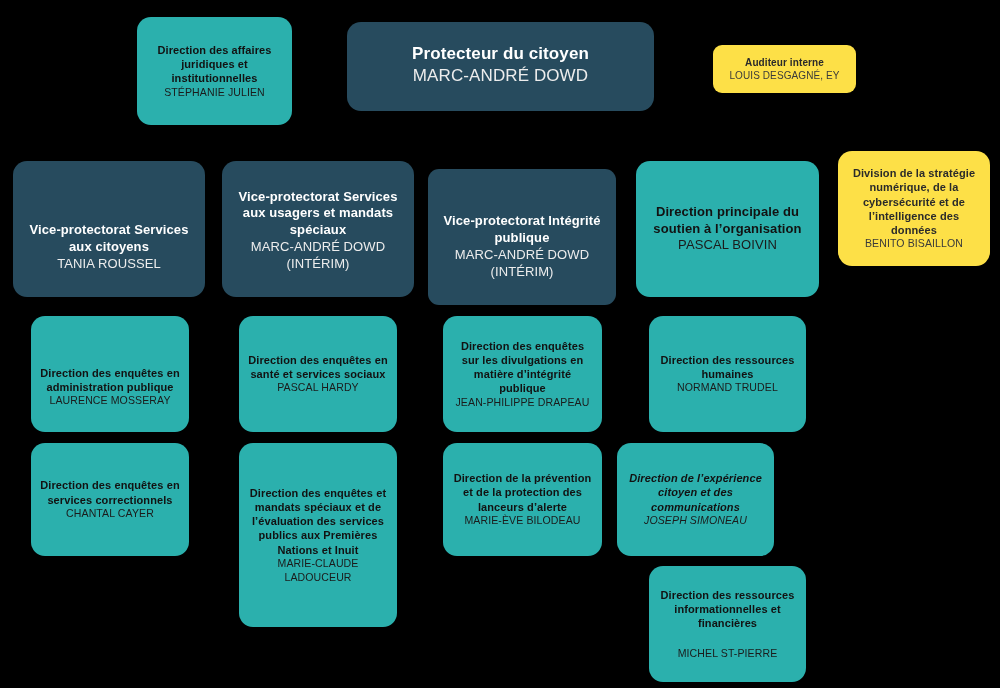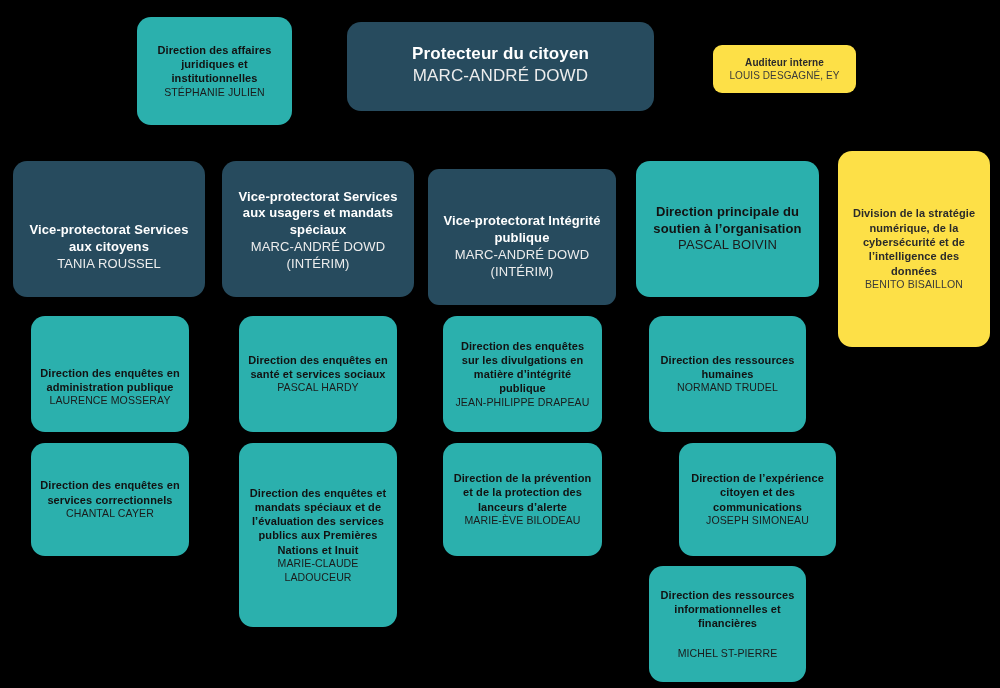--- a/index.html
+++ b/index.html
@@ -102,21 +102,21 @@
   <div class="node theme-navy fs-13" style="left:428px; top:169px; width:188px; height:136px;border-radius:11px;">
     <span class="title">Vice-protectorat Intégrité publique</span>
     <span class="person">MARC-ANDRÉ DOWD (INTÉRIM)</span>
   </div>
 
   <div class="node theme-teal fs-13" style="left:636px; top:161px; width:183px; height:136px;">
     <span class="title">Direction principale du soutien à l’organisation</span>
     <span class="person">PASCAL BOIVIN</span>
   </div>
 
-  <div class="node theme-grey fs-11" style="left:838px; top:151px; width:152px; height:196px;">
+  <div class="node theme-grey fs-11" style="left:838px; top:151px; width:152px; height:115px;">
     <span class="title">Division de la stratégie numérique, de la cybersécurité et de l’intelligence des données</span>
     <span class="person sz-down">BENITO BISAILLON</span>
   </div>
 
   <div class="node theme-teal fs-11" style="left:31px; top:316px; width:158px; height:116px;justify-content:flex-end;">
     <span class="title">Direction des enquêtes en administration publique</span>
     <span class="person sz-down">LAURENCE MOSSERAY</span>
   </div>
 
   <div class="node theme-teal fs-11" style="left:239px; top:316px; width:158px; height:116px;">
@@ -142,21 +142,21 @@
   <div class="node theme-teal fs-11" style="left:239px; top:443px; width:158px; height:184px;">
     <span class="title">Direction des enquêtes et mandats spéciaux et de l’évaluation des services publics aux Premières Nations et Inuit</span>
     <span class="person sz-down">MARIE-CLAUDE LADOUCEUR</span>
   </div>
 
   <div class="node theme-teal fs-11" style="left:443px; top:443px; width:159px; height:113px;">
     <span class="title">Direction de la prévention et de la protection des lanceurs d’alerte</span>
     <span class="person sz-down">MARIE-ÈVE BILODEAU</span>
   </div>
 
-  <div class="node theme-teal fs-11" style="left:679px; top:443px; width:157px; height:113px;">
+  <div class="node theme-teal fs-11" style="left:617px; top:443px; width:157px; height:113px;font-style:italic;">
     <span class="title">Direction de l’expérience citoyen et des communications</span>
     <span class="person sz-down">JOSEPH SIMONEAU</span>
   </div>
 
   <div class="node theme-teal fs-11" style="left:649px; top:566px; width:157px; height:116px;gap:16px;">
     <span class="title">Direction des ressources informationnelles et financières</span>
     <span class="person sz-down">MICHEL ST-PIERRE</span>
   </div>
 
 </div>

